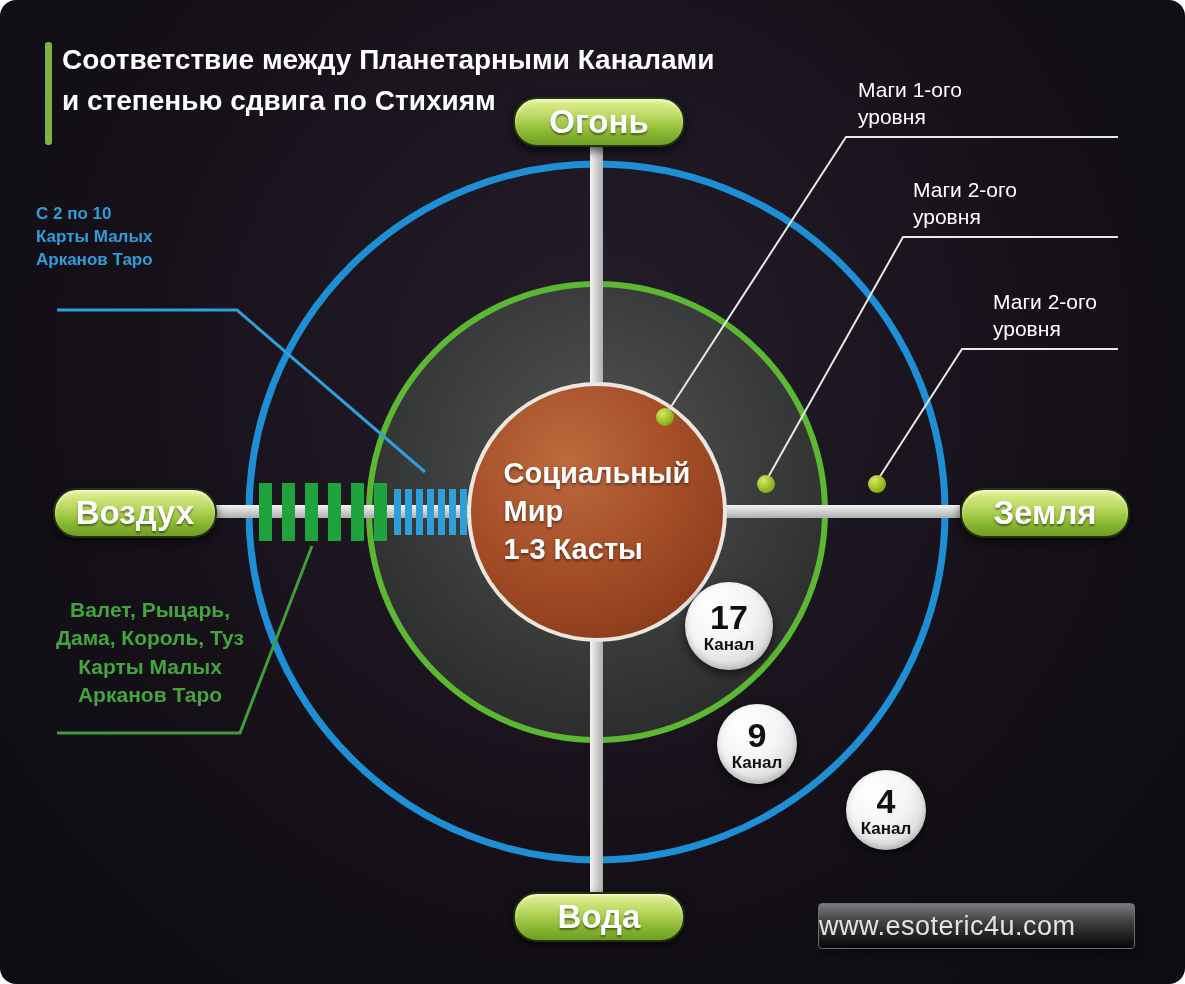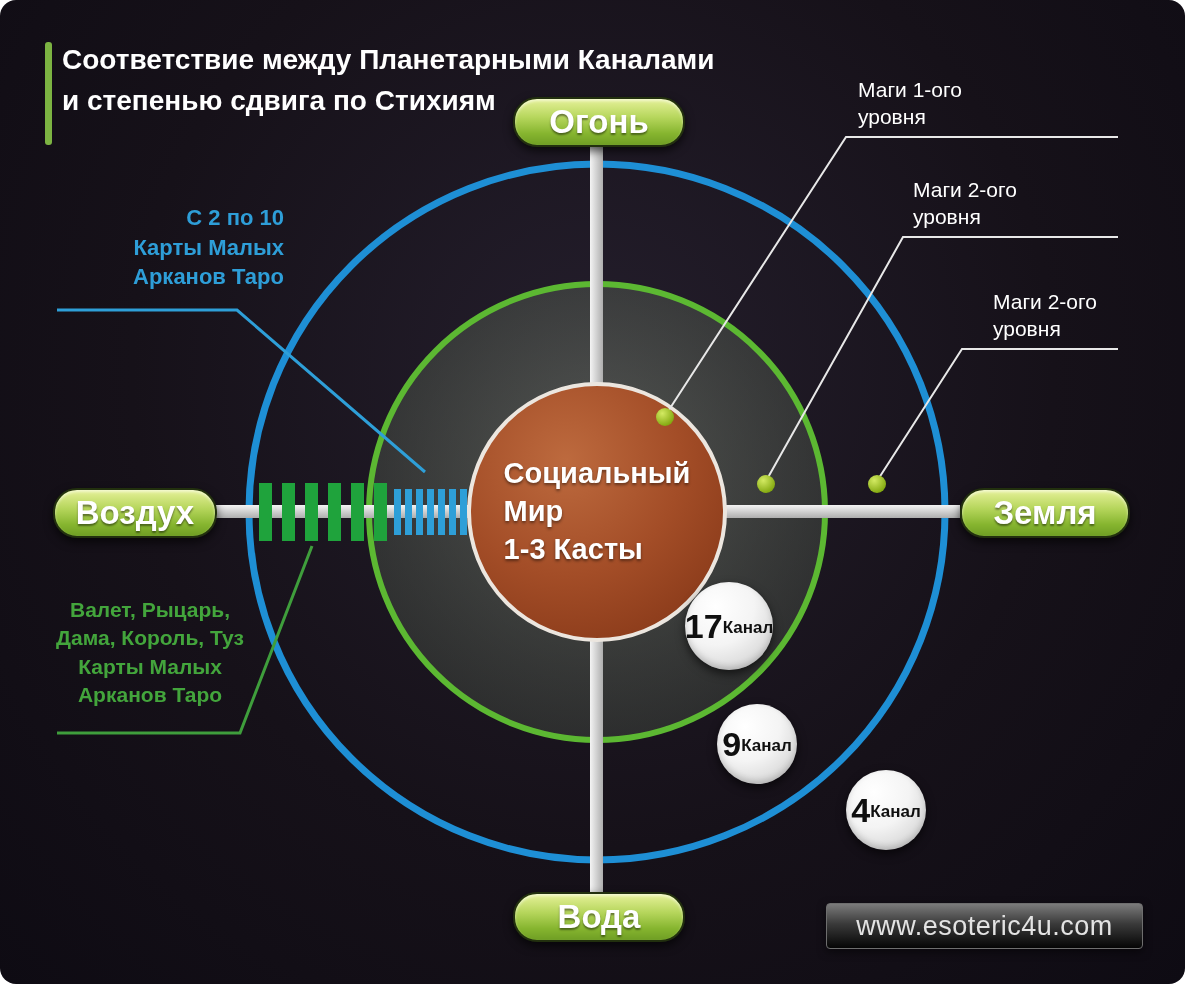--- a/index.html
+++ b/index.html
@@ -29,51 +29,50 @@
 
   
   .center-text{
     position:absolute;left:465px;top:380px;width:264px;height:264px;
     display:flex;align-items:center;justify-content:center;text-align:left;
     color:#ffffff;font-size:29px;font-weight:bold;line-height:1.3;
     text-shadow:0 2px 3px rgba(0,0,0,.45);
   }
 
   
-  .note-blue{position:absolute;left:64px;top:203px;width:220px;text-align:right;
-    color:#2e9ed8;font-size:22px;font-weight:bold;line-height:1.35;}
+  .note-blue{position:absolute;left:36px;top:203px;width:220px;text-align:left;
+    color:#2e9ed8;font-size:17px;font-weight:bold;line-height:1.35;}
   .note-green{position:absolute;left:35px;top:596px;width:230px;text-align:center;
     color:#43a53c;font-size:21px;font-weight:bold;line-height:1.35;}
   .note-magi{position:absolute;color:#ffffff;font-size:21px;font-weight:normal;line-height:1.3;}
   .magi-1{left:858px;top:76px;}
   .magi-2{left:913px;top:176px;}
   .magi-3{left:993px;top:288px;}
 
   
   .channel-ball{
-    position:absolute;border-radius:50%;display:flex;flex-direction:row;
+    position:absolute;border-radius:50%;display:flex;flex-direction:column;
     align-items:center;justify-content:center;color:#101010;
     background:radial-gradient(circle at 35% 28%, #ffffff 0%, #f4f4f4 45%, #c6c6c6 100%);
     box-shadow:0 4px 10px rgba(0,0,0,.6), inset 0 -3px 6px rgba(0,0,0,.18);
   }
   .ball-17{left:685px;top:582px;width:88px;height:88px;}
   .ball-9 {left:717px;top:704px;width:80px;height:80px;}
   .ball-4 {left:846px;top:770px;width:80px;height:80px;}
   .ball-number{font-size:34px;font-weight:bold;line-height:1;}
   .ball-label{font-size:17px;font-weight:bold;line-height:1;margin-top:2px;}
 
   
   .site-bar{
     position:absolute;left:818px;top:903px;width:315px;height:44px;border-radius:4px;
     border:1px solid #6e6e6e;
     background:linear-gradient(180deg,#7b7b7b 0%,#3a3a3a 45%,#050505 100%);
-    display:flex;align-items:center;justify-content:center;
+    display:flex;align-items:center;justify-content:flex-start;
     color:#e3e3e3;font-size:27px;letter-spacing:.5px;
     box-shadow:0 3px 8px rgba(0,0,0,.5);
-    margin-left:8px;
   }
 </style>
 </head>
 <body>
 
 <div class="stage">
 
   <svg width="1185" height="984" viewBox="0 0 1185 984">
     <defs>
       <linearGradient id="gradH" x1="0" y1="0" x2="0" y2="1">

